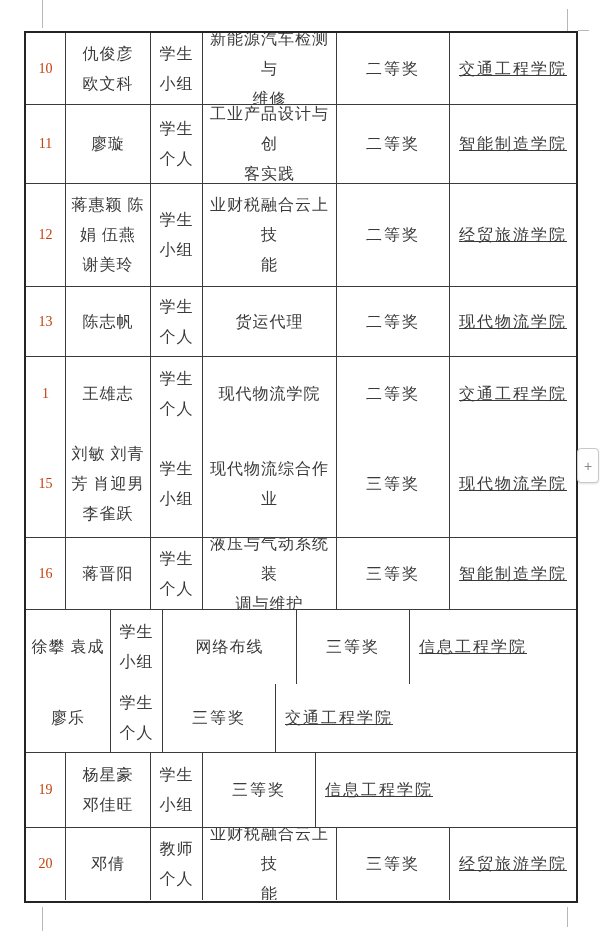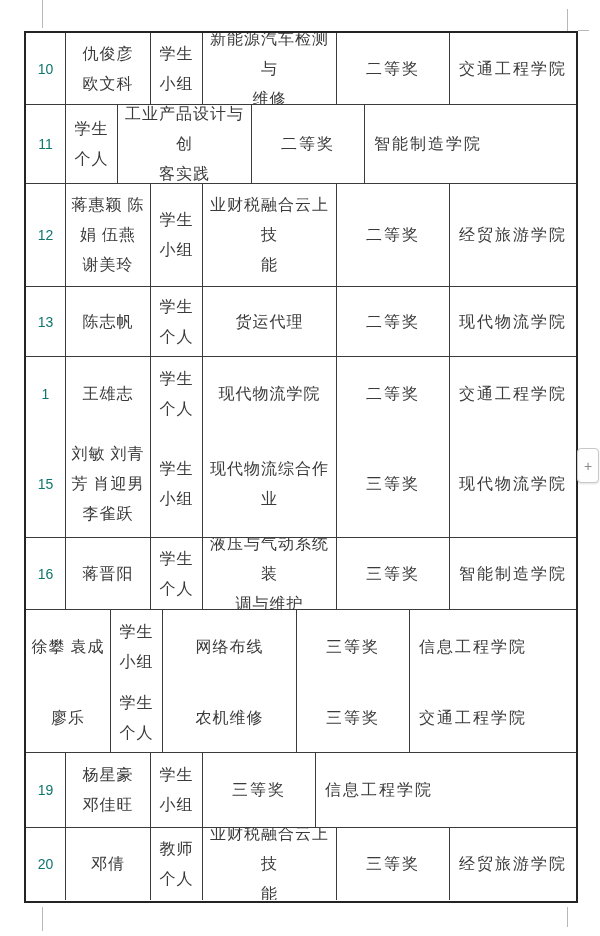--- a/index.html
+++ b/index.html
@@ -22,22 +22,22 @@
   .r0{height:72px}.r1{height:79px}.r2{height:103px}.r3{height:70px}
   .r4{height:73px}.r5{height:108px}.r6{height:72px}.r7{height:74px}
   .r8{height:69px}.r9{height:75px}.r10{height:72px}
   .cell{
     border-right:1px solid #3b3b3b;box-sizing:border-box;
     display:flex;align-items:center;justify-content:center;
     text-align:center;white-space:pre-line;
     font-size:16px;line-height:30px;letter-spacing:1px;
     overflow:hidden;
   }
-  .cell:last-child{border-right:none;}
-  .c-no{width:40px;font-size:14px;letter-spacing:0;color:#0f766e;font-family:Liberation Sans, sans-serif;}
+  .cell:last-child{border-right:none;text-decoration:underline;}
+  .c-no{width:40px;font-size:14px;letter-spacing:0;color:#c2410c;font-family:Liberation Serif, serif;}
   .c-names{width:85px;}
   .c-type{width:52px;}
   .c-project{width:134px;}
   .c-award{width:113px;letter-spacing:2px;}
   .c-college{width:126px;letter-spacing:2px;}
   
   .plus-btn{
     position:absolute;left:577px;top:448px;width:20px;height:33px;
     background:#fefefe;border:1px solid #c8c8c8;border-radius:4px;
     box-shadow:0 1px 2px rgba(0,0,0,0.12);
@@ -64,20 +64,21 @@
     <div class="cell c-type">学生
 小组</div>
     <div class="cell c-project">新能源汽车检测与
 维修</div>
     <div class="cell c-award">二等奖</div>
     <div class="cell c-college">交通工程学院</div>
   </div>
 
   <div class="row r1">
     <div class="cell c-no">11</div>
+    <div class="cell c-names">廖璇</div>
     <div class="cell c-type">学生
 个人</div>
     <div class="cell c-project">工业产品设计与创
 客实践</div>
     <div class="cell c-award">二等奖</div>
     <div class="cell c-college">智能制造学院</div>
   </div>
 
   <div class="row r2">
     <div class="cell c-no">12</div>
@@ -141,21 +142,20 @@
 小组</div>
     <div class="cell c-project">网络布线</div>
     <div class="cell c-award">三等奖</div>
     <div class="cell c-college">信息工程学院</div>
   </div>
 
   <div class="row r8">
     <div class="cell c-names">廖乐</div>
     <div class="cell c-type">学生
 个人</div>
-    <div class="cell c-project">农机维修</div>
     <div class="cell c-award">三等奖</div>
     <div class="cell c-college">交通工程学院</div>
   </div>
 
   <div class="row r9">
     <div class="cell c-no">19</div>
     <div class="cell c-names">杨星豪
 邓佳旺</div>
     <div class="cell c-type">学生
 小组</div>

